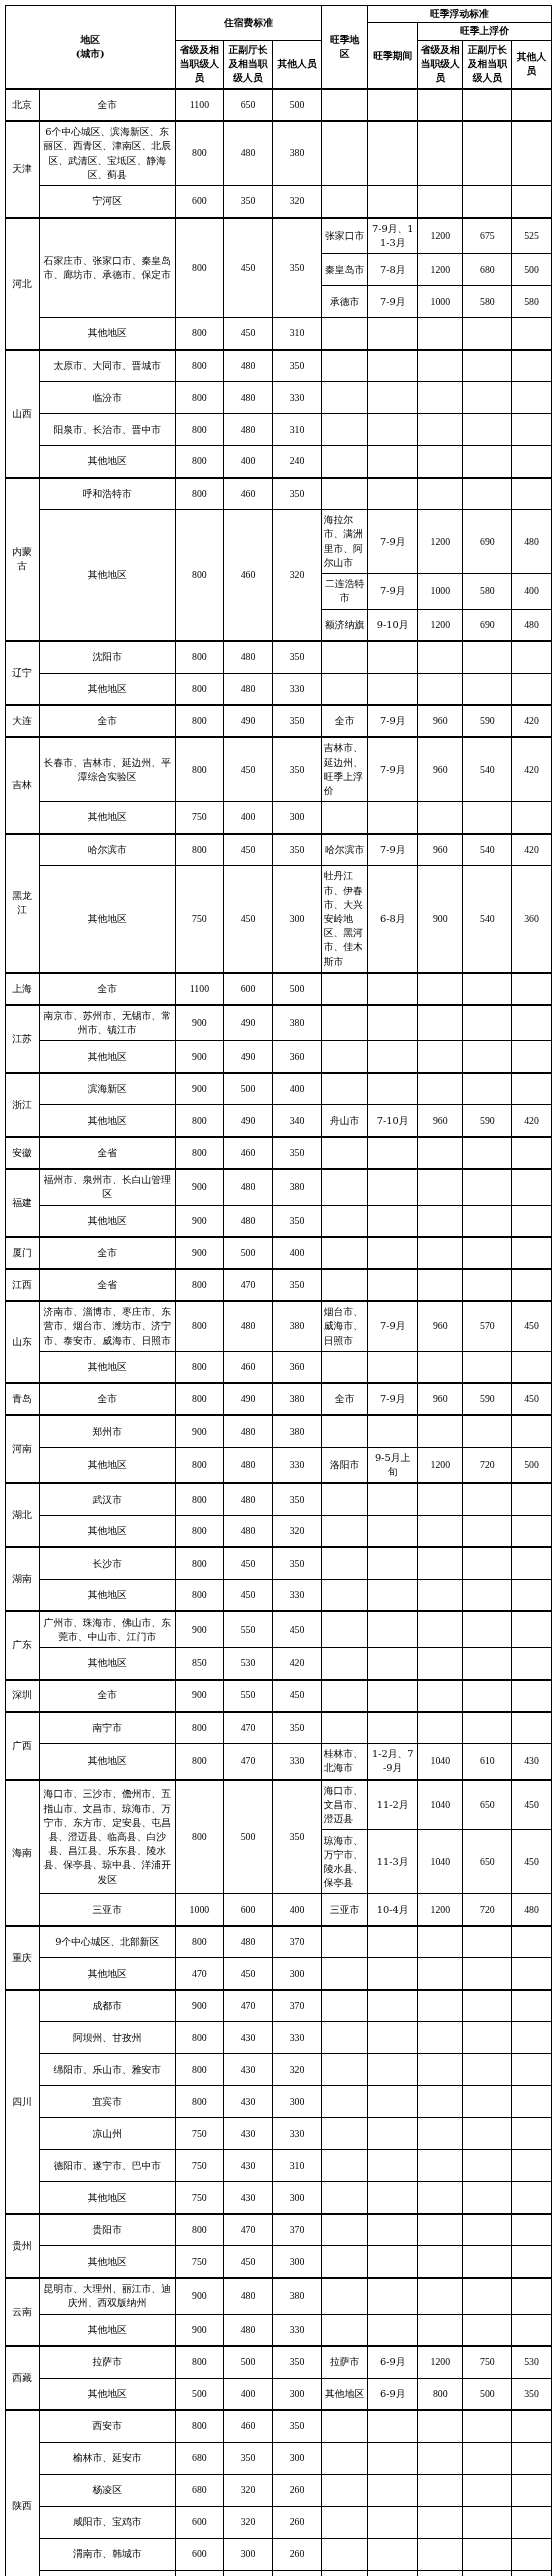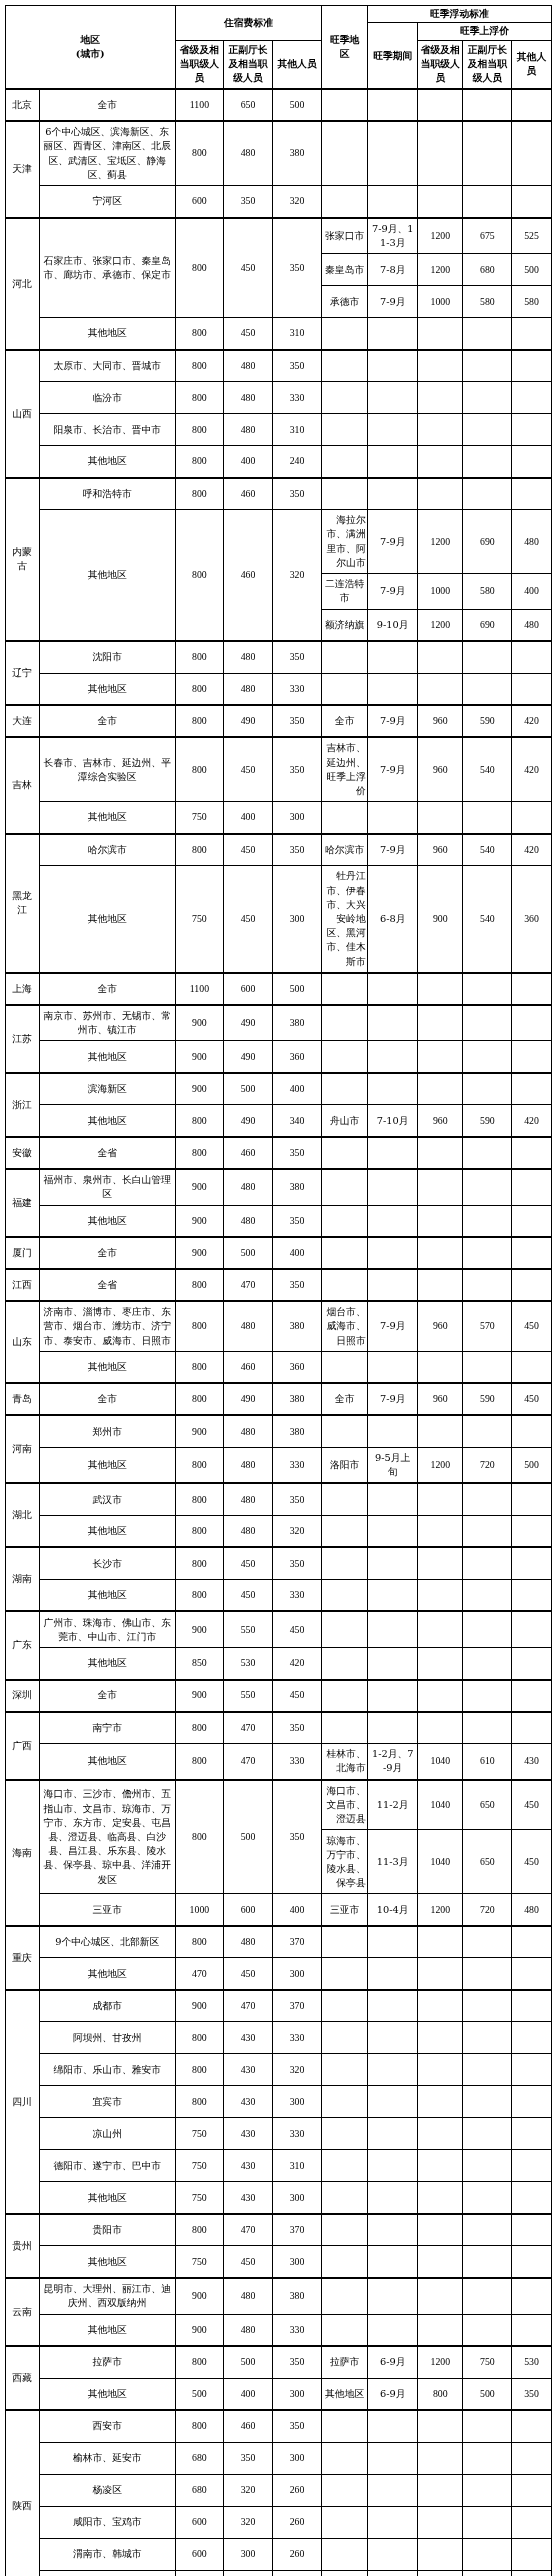--- a/index.html
+++ b/index.html
@@ -11,21 +11,21 @@
     font-size:9.8px;line-height:1.45;padding:3.1px 2.6px;box-sizing:border-box;
     word-break:break-all;background:#fff;}
   thead th{font-weight:700;white-space:pre-line;padding:1px 1.5px;}
   thead tr.h1 th{height:15.5px;}
   thead tr.h2 th{height:16.5px;}
   thead tr.h3 th{height:49px;}
   thead{border-bottom:2.1px solid #000;}
   tbody td{height:32px;}
   td.province{font-weight:400;}
   td.region.long{text-align:center;}
-  td.peak-region.long{text-align:right;padding:3.1px 1.5px;}
+  td.peak-region.long{text-align:left;padding:3.1px 1.5px;}
   tr.group-start td{border-top:2.1px solid #000;}
   td.num{font-family:"Liberation Serif","DejaVu Serif",serif;}
 </style>
 </head>
 <body>
 
 <div class="page">
   <table>
     <colgroup>
       <col style="width:34px">

